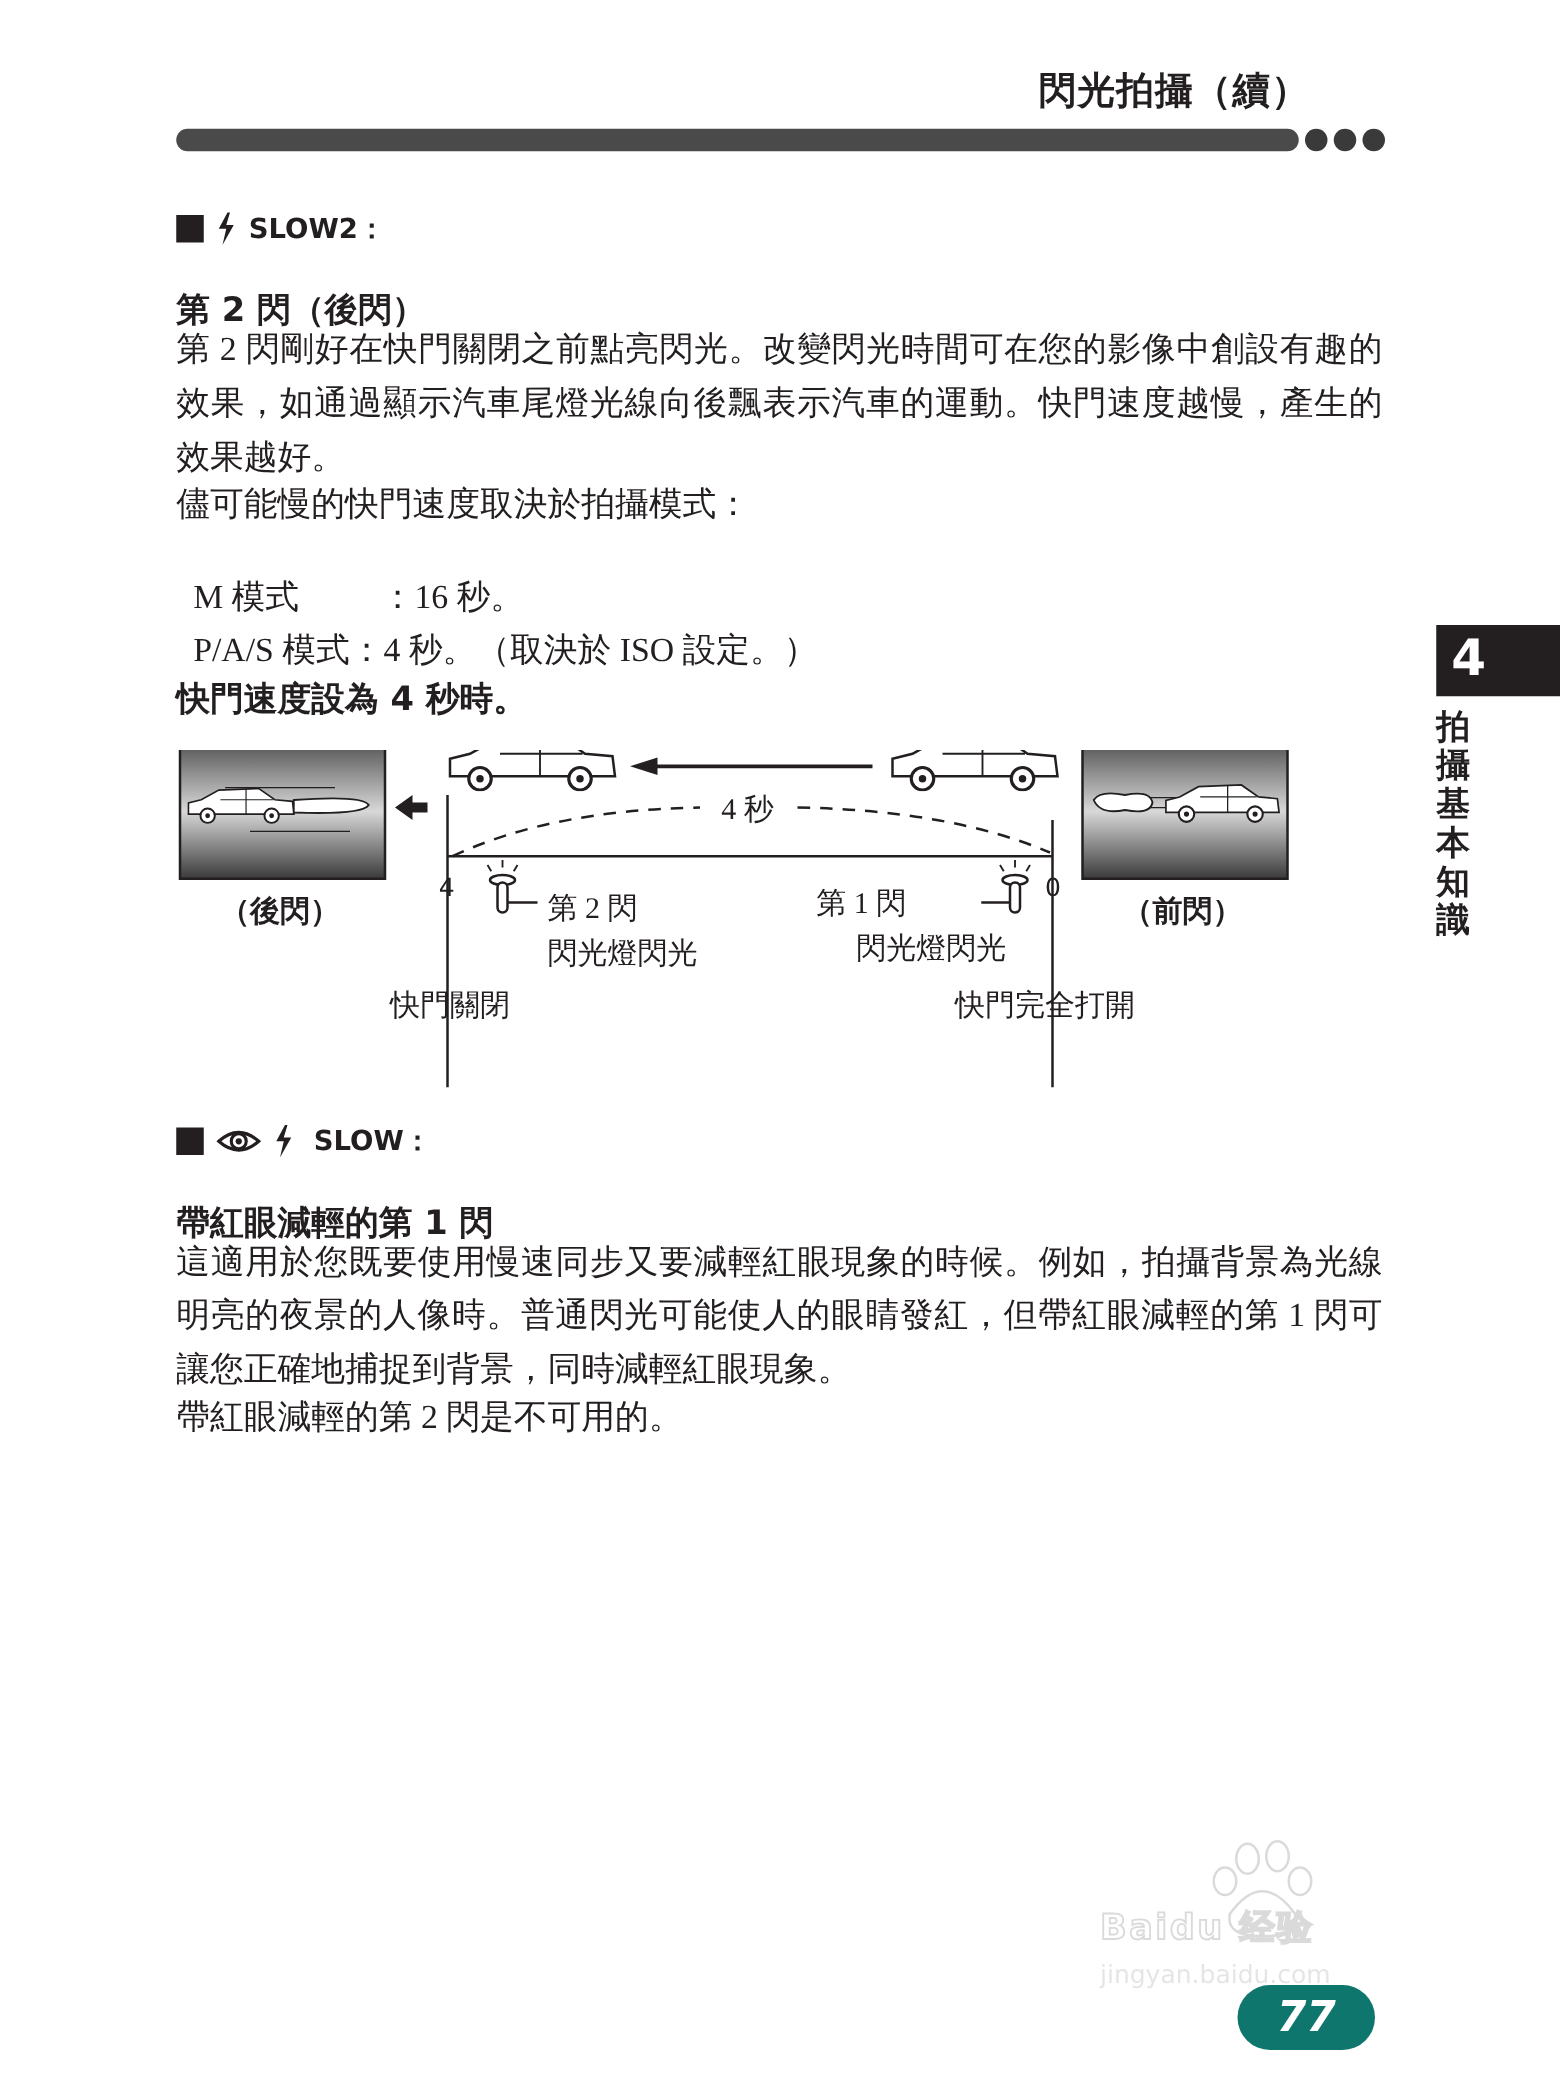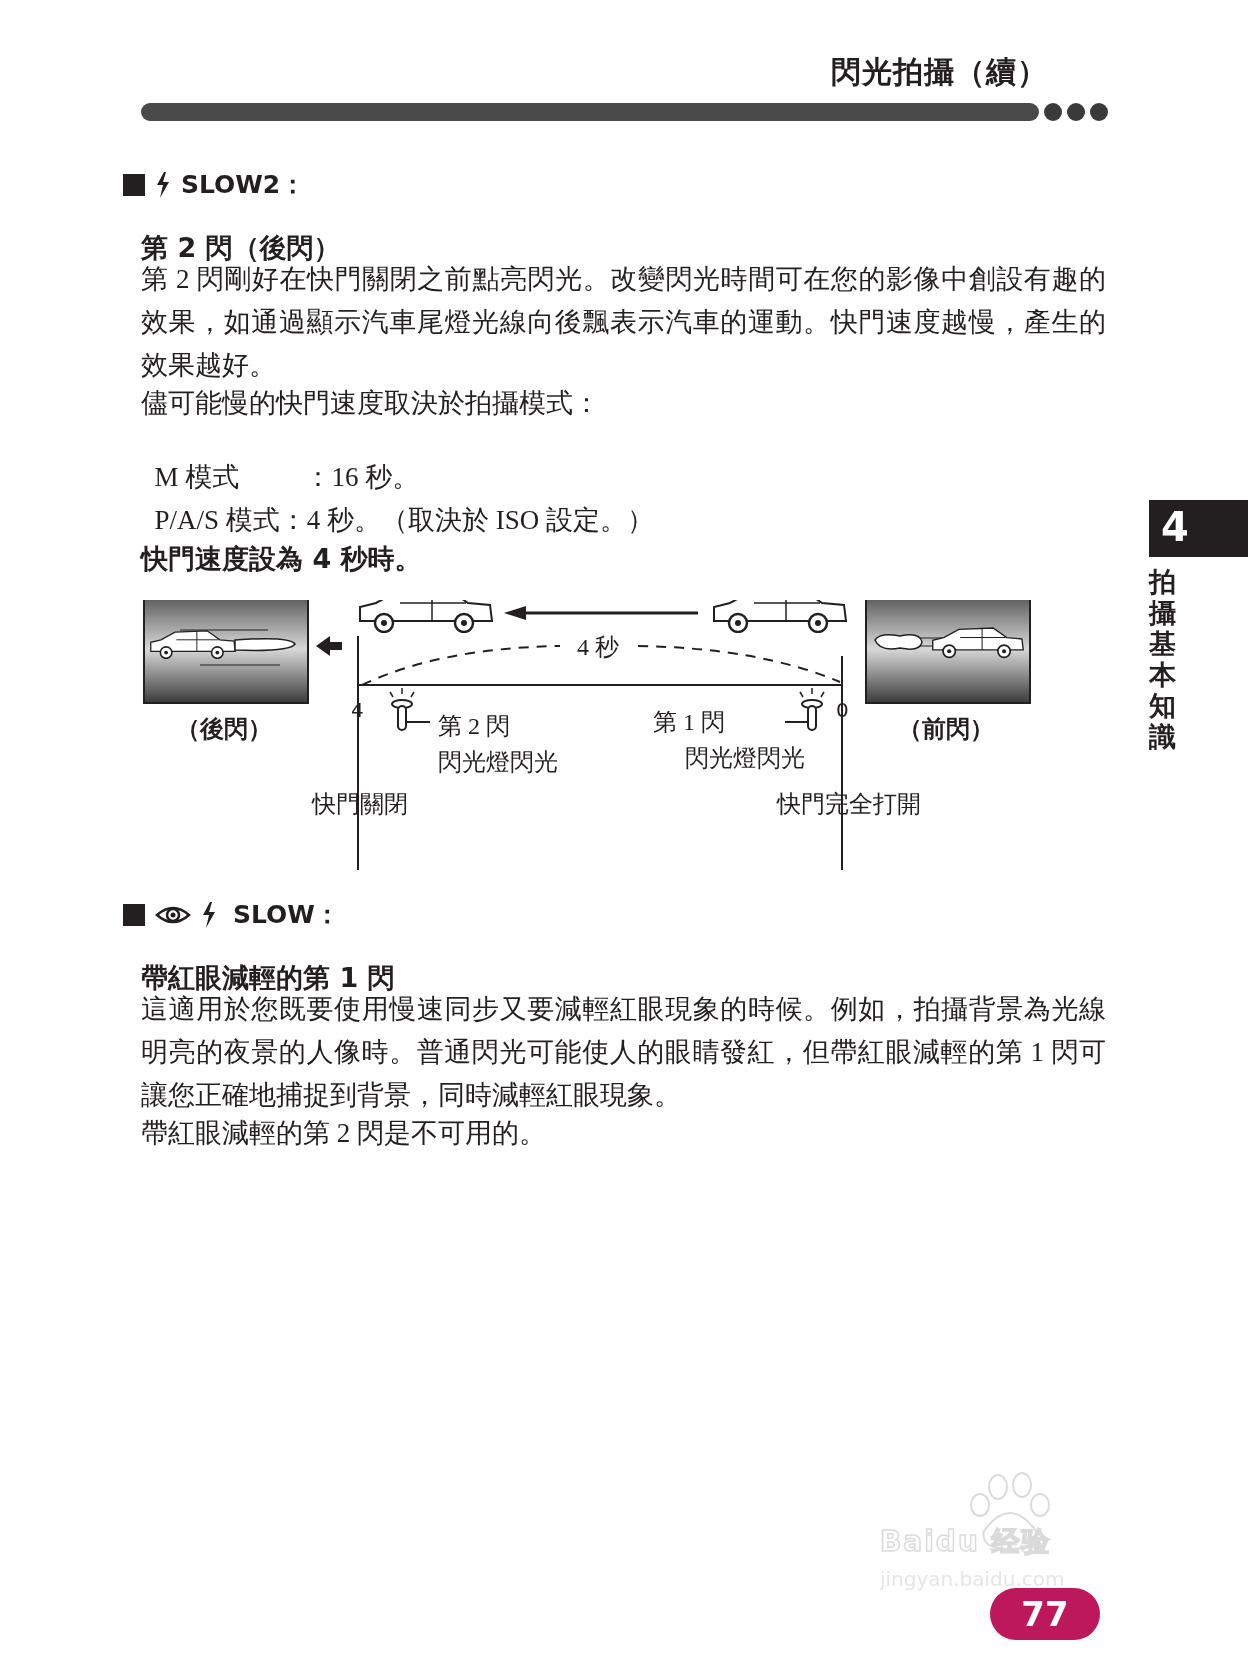--- a/index.html
+++ b/index.html
@@ -4,35 +4,35 @@
 <style>
   html, body { margin:0; padding:0; background:#ffffff; }
   body { width:1248px; height:1660px; position:relative; overflow:hidden; color:#231f20; }
   .sans { font-family:"DejaVu Sans", "Liberation Sans", sans-serif; }
   .serif { font-family:Liberation Serif, serif; }
 
   #header-title { position:absolute; right:200px; top:52px; font-size:30px; font-weight:bold; letter-spacing:1px;margin-left:16px; }
   #header-bar { position:absolute; left:141px; top:103px; width:898px; height:18px; background:#4a4a4a; border-radius:9px; }
   .hdot { position:absolute; top:103px; width:18px; height:18px; border-radius:50%; background:#3a3a3a; }
 
-  .heading { position:absolute; left:123px; font-size:25px; font-weight:bold; display:flex; align-items:center; gap:10px; }
+  .heading { position:absolute; left:141px; font-size:22px; font-weight:bold; display:flex; align-items:center; gap:10px; }
   .sq { display:inline-block; width:22px; height:22px; background:#231f20; }
   .sub { position:absolute; left:141px; font-size:27px; font-weight:bold;margin-top:16px; }
   .para { position:absolute; left:141px; width:965px; font-size:27px; line-height:43px; text-align:justify; }
   .line { position:absolute; left:141px; font-size:27px; white-space:pre; }
 
   #chapter-tab { position:absolute; left:1149px; top:500px; width:99px; height:57px; background:#231f20; color:#fff; font-size:40px; font-weight:bold; }
   #chapter-tab span { position:absolute; left:12px; top:4px; }
   #chapter-title { position:absolute; left:1149px; top:566px; width:30px; font-size:27px; font-weight:bold; line-height:31px; }
 
   #diagram { position:absolute; left:140px; top:600px; width:960px; height:270px; }
   .dlabel { position:absolute; font-size:24px; white-space:nowrap; }
 
   #watermark { position:absolute; left:880px; top:1465px; width:290px; height:120px; opacity:0.55; }
-  #page-number { position:absolute; left:990px; top:1588px; width:110px; height:52px; background:#be185d; border-radius:26px; color:#fff; font-size:34px; font-weight:bold; text-align:center; line-height:52px; }
+  #page-number { position:absolute; left:990px; top:1588px; width:110px; height:52px; background:#0f766e; border-radius:26px; color:#fff; font-size:34px; font-weight:bold; font-style:italic; text-align:center; line-height:52px; }
 </style>
 </head>
 <body>
 
 <div id="header-title" class="sans">閃光拍攝（續）</div>
 <div id="header-bar"></div>
 <div class="hdot" style="left:1044px"></div>
 <div class="hdot" style="left:1067px"></div>
 <div class="hdot" style="left:1090px"></div>
 
@@ -133,21 +133,21 @@
   </svg>
 
   <div class="dlabel serif" style="left:437px;top:31px">4 秒</div>
   <div class="dlabel sans" style="left:211px;top:98px;font-size:20px">4</div>
   <div class="dlabel sans" style="left:696px;top:98px;font-size:20px">0</div>
   <div class="dlabel serif" style="left:298px;top:110px">第 2 閃</div>
   <div class="dlabel serif" style="left:298px;top:146px">閃光燈閃光</div>
   <div class="dlabel serif" style="left:513px;top:106px">第 1 閃</div>
   <div class="dlabel serif" style="left:545px;top:142px">閃光燈閃光</div>
   <div class="dlabel serif" style="left:172px;top:188px">快門關閉</div>
-  <div class="dlabel serif" style="left:637px;top:188px">快門完全打開</div>
+  <div class="dlabel serif" style="left:624px;top:188px">快門完全打開</div>
   <div class="dlabel sans" style="left:36px;top:113px;font-weight:bold">（後閃）</div>
   <div class="dlabel sans" style="left:758px;top:113px;font-weight:bold">（前閃）</div>
 </div>
 
 <div class="heading sans" style="top:898px">
   <span class="sq"></span>
   <svg width="36" height="22" viewBox="0 0 36 22">
       <path d="M2 11 Q18 -3 34 11 Q18 25 2 11 Z" fill="none" stroke="#231f20" stroke-width="2.5"></path>
       <circle cx="18" cy="11" r="6" fill="none" stroke="#231f20" stroke-width="2.5"></circle>
       <circle cx="18" cy="11" r="2.5" fill="#231f20"></circle>

